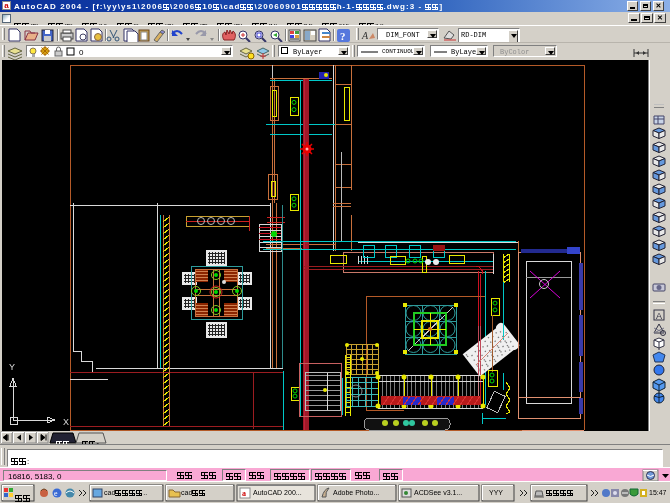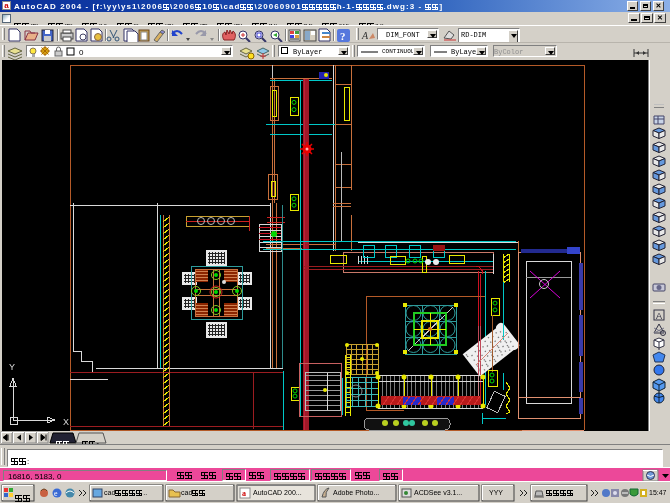--- a/index.html
+++ b/index.html
@@ -126,21 +126,21 @@
       <div class="grip" style="left:272px"></div>
       <div class="grip" style="left:352px"></div>
 
  <div class="combo abs" style="left:26px;top:2px;width:207px;height:12px">
         <span class="dd"></span>
       </div>
  <div class="combo abs" style="left:278px;top:2px;width:72px;height:12px;padding:2px 0 0 14px;font-family:'Liberation Mono',monospace">ByLayer<span class="dd"></span></div>
  <div class="abs" style="left:281px;top:4px;width:7px;height:7px;background:#fff;border:1px solid #000"></div>
  <div class="combo abs" style="left:357px;top:2px;width:68px;height:12px;padding:2px 0 0 24px;font-family:'Liberation Mono',monospace;font-size:6px">CONTINUOUS<span class="dd"></span></div>
  <div class="combo abs" style="left:430px;top:2px;width:58px;height:12px;padding:2px 0 0 20px;font-family:'Liberation Mono',monospace">ByLayer<span class="dd"></span></div>
- <div class="combo abs" style="left:493px;top:2px;width:64px;height:12px;padding:2px 0 0 0;font-family:'Liberation Mono',monospace;color:#909090;background:#d4d0c8">ByColor<span class="dd"></span></div>
+ <div class="combo abs" style="left:493px;top:2px;width:64px;height:12px;padding:2px 0 0 6px;font-family:'Liberation Mono',monospace;color:#909090;background:#d4d0c8">ByColor<span class="dd"></span></div>
  <svg class="abs" style="left:0;top:0;z-index:5;pointer-events:none" width="670" height="17" id="tb2svg">
         <path d="M8 8l7-3 7 3-7 3z" fill="#e8e090" stroke="#664"></path>
         <path d="M8 11l7 3 7-3" fill="none" stroke="#664"></path>
         <path d="M8 14l7 3 7-3" fill="none" stroke="#664"></path>
         <circle cx="33" cy="8" r="3" fill="#ffe840" stroke="#875"></circle>
         <rect x="32" y="11" width="3" height="3" fill="#aaa"></rect>
         <circle cx="45" cy="8" r="3.5" fill="#ffd820" stroke="#a60"></circle>
         <g stroke="#a60">
           <line x1="45" y1="3" x2="45" y2="13"></line>
           <line x1="40" y1="8" x2="50" y2="8"></line>
@@ -779,21 +779,21 @@
 <div class="abs" style="left: 56px; top: 3px;"><i class="gw g6"></i><i class="gw g6"></i></div>
       <div class="abs" style="left: 82px; top: 3px;"><i class="g g6"></i><i class="g g6"></i><span style="font-size:7px">1</span></div>
     </div>
 
 <div class="abs" style="left:0;top:444px;width:670px;height:23px;background:#d4d0c8;border-top:1px solid #808080">
  <div class="abs" style="left:1px;top:3px;width:4px;height:17px;border-left:1px solid #fff;border-right:1px solid #808080"></div>
  <div class="abs sunken" style="left:7px;top:4px;width:656px;height:18px;background:#fff"></div>
  <div class="abs" style="left:11px;top:12px;font-size:8px;color:#000"><span class="g"></span><span class="g"></span>:</div>
 </div>
 
-<div class="abs" style="left:0;top:467px;width:670px;height:14px;background:#ec4899;border-top:1px solid #fff" id="status">
+<div class="abs" style="left:0;top:467px;width:670px;height:14px;background:#f9a8d4;border-top:1px solid #fff" id="status">
  <div class="abs sunken" style="left:3px;top:2px;width:164px;height:11px;font-size:8px;padding:1px 0 0 4px;color:#000">16816, 5183, 0</div>
  <svg class="abs" style="left:640px;top:0" width="30" height="14">
         <rect x="3" y="2" width="15" height="11" fill="#d4d0c8" stroke="#808080"></rect>
         <rect x="3" y="2" width="14" height="1" fill="#fff"></rect>
         <circle cx="10.5" cy="7.5" r="4" fill="#7099d8" stroke="#335"></circle>
         <path d="M7 7q3.5 3 7 0" stroke="#fff" fill="none"></path>
         <path d="M22 6l3.5 4 3.5-4z" fill="#000"></path>
       </svg>
 <div class="sbtn" style="left: 174px; top: 1px;"><i class="g"></i><i class="g"></i></div>
       <div class="sbtn" style="left: 198px; top: 1px;"><i class="g"></i><i class="g"></i></div>

